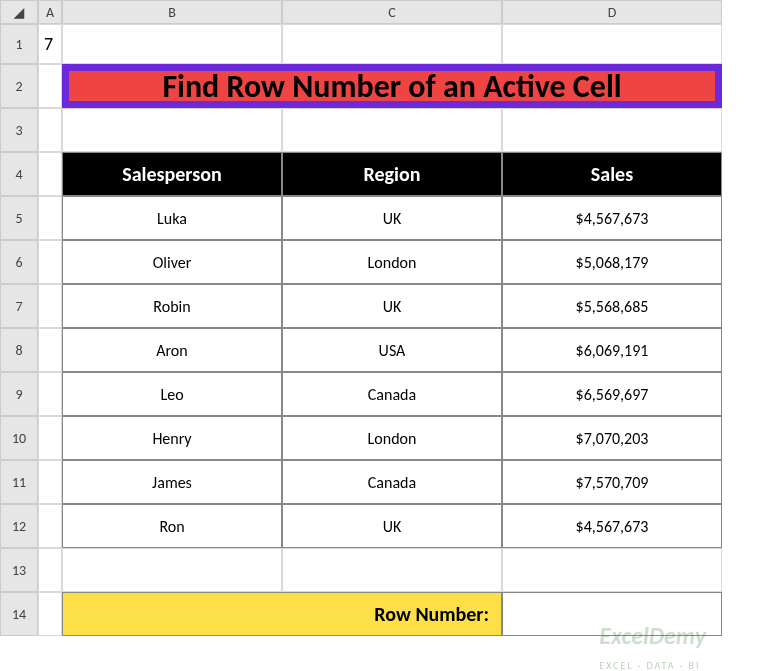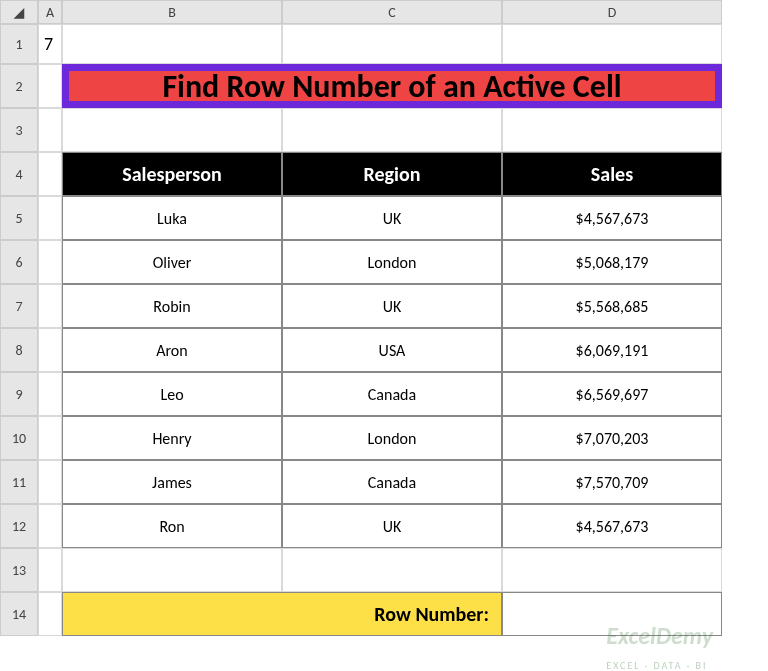--- a/index.html
+++ b/index.html
@@ -15,21 +15,21 @@
   .sheet { display: grid; grid-template-columns: 38px 24px 220px 220px 220px; grid-template-rows: 24px 40px repeat(13, 44px); }
   .hdr { background: #e6e6e6; border: 1px solid #ccc; display: flex; align-items: center; justify-content: center; font-size: 14px; color: #444; }
   .cell { border: 1px solid #d9d9d9; display: flex; align-items: center; justify-content: center; font-size: 18px; background: #fff; }
   .rowhdr { background: #e6e6e6; border: 1px solid #ccc; display: flex; align-items: center; justify-content: center; font-size: 14px; color: #444; }
   .title { grid-column: 3 / 6; background: #ef4444; color: #000; font-weight: bold; font-size: 32px; border: 7px solid #6d28d9; display:flex; align-items:center; justify-content:center;}
   .th { background: #000000; color: #fff; font-weight: bold; font-size: 20px; border: 1px solid #888;}
   .td { border: 1px solid #888; font-size: 16px;}
   .rn-label { grid-column: 3 / 5; background: #fde047; font-weight: bold; font-size: 20px; display:flex; align-items:center; justify-content:flex-end; padding-right:12px; border:1px solid #888;}
   .rn-val { background:#fff; border:1px solid #888;}
   .val7 { justify-content: flex-end; padding-right: 8px;}
-  .watermark { position: absolute; right: 55px; bottom: 0; font-size: 24px; font-weight: bold; color: rgba(60,120,60,0.25); font-style: italic; line-height:1; }
+  .watermark { position: absolute; right: 62px; bottom: 0; font-size: 24px; font-weight: bold; color: rgba(60,120,60,0.25); font-style: italic; line-height:1; }
   .watermark small { display:block; font-size:10px; letter-spacing:2px; font-style:normal; font-weight:normal; color: rgba(60,120,60,0.35); margin-top: 13px;}
 </style>
 </head>
 <body>
 
 <div class="sheet">
 
   <div class="hdr">◢</div>
   <div class="hdr">A</div>
   <div class="hdr">B</div>

